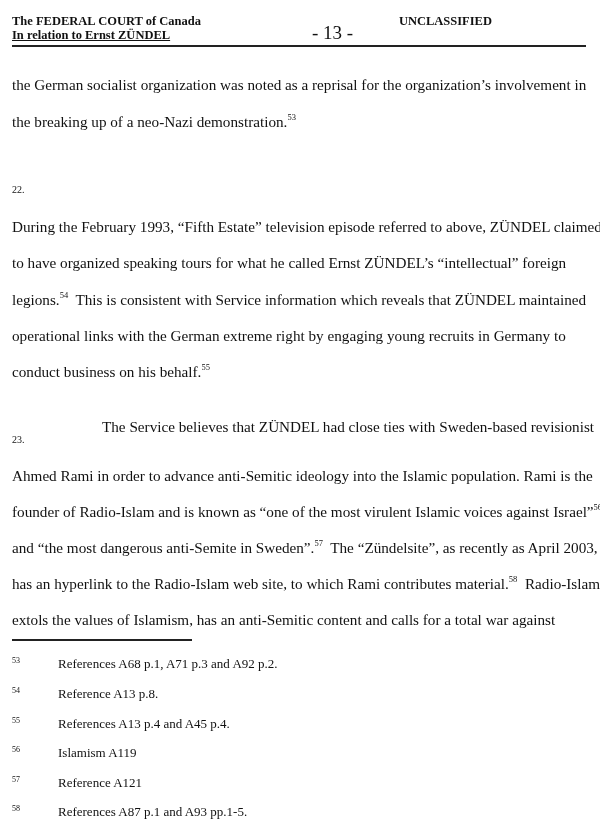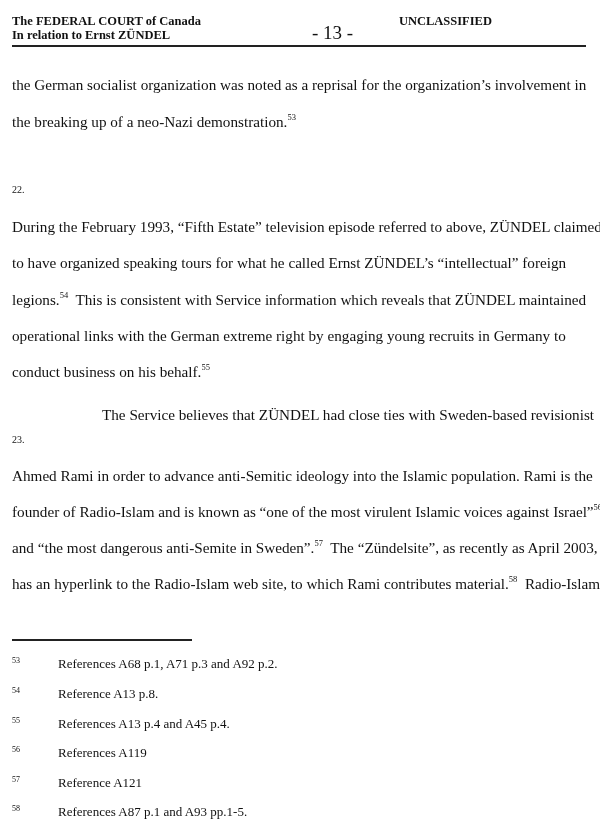--- a/index.html
+++ b/index.html
@@ -19,60 +19,61 @@
     .fn { position: absolute; left: 12px; font-size: 13px; line-height: 16px; white-space: nowrap; }
     .fn .num { position: absolute; left: 0; top: -3px; font-size: 8px; }
     .fn .txt { position: absolute; left: 46px; top: 0; text-align: right; }
   </style>
 </head>
 <body>
 
 <div class="page">
   <div class="hdr hdr-left">
     <span>The FEDERAL COURT of Canada</span>
-    <span class="l2" style="">In relation to Ernst ZÜNDEL</span>
+    <span class="l2" style="text-decoration: underline;">In relation to Ernst ZÜNDEL</span>
   </div>
   <div class="hdr hdr-center">- 13 -</div>
   <div class="hdr hdr-right">UNCLASSIFIED</div>
   <div class="hdr-rule"></div>
 
   <div class="line" style="top:76px"><span>the German socialist organization was noted as a reprisal for the organization’s involvement in</span></div>
   <div class="line" style="top:113px"><span>the breaking up of a neo-Nazi demonstration.</span><sup>53</sup></div>
 
   <div class="pnum" style="top:181px">22.</div>
   <div class="line" style="top:218px"><span>During the February 1993, “Fifth Estate” television episode referred to above, ZÜNDEL claimed</span></div>
   <div class="line" style="top:254px"><span>to have organized speaking tours for what he called Ernst ZÜNDEL’s “intellectual” foreign</span></div>
   <div class="line" style="top:291px"><span>legions.</span><sup>54</sup><span style="white-space:pre">  This is consistent with Service information which reveals that ZÜNDEL maintained</span></div>
   <div class="line" style="top:327px"><span>operational links with the German extreme right by engaging young recruits in Germany to</span></div>
   <div class="line" style="top:363px"><span>conduct business on his behalf.</span><sup>55</sup></div>
 
   <div class="pnum" style="top:431px">23.</div>
-  <div class="line" style="top:406px; left:102px"><span>The Service believes that ZÜNDEL had close ties with Sweden-based revisionist</span></div>
+  <div class="line" style="top:418px; left:102px"><span>The Service believes that ZÜNDEL had close ties with Sweden-based revisionist</span></div>
   <div class="line" style="top:467px"><span>Ahmed Rami in order to advance anti-Semitic ideology into the Islamic population.  Rami is the</span></div>
   <div class="line" style="top:503px"><span>founder of Radio-Islam and is known as “one of the most virulent Islamic voices against Israel”</span><sup>56</sup></div>
   <div class="line" style="top:539px"><span>and “the most dangerous anti-Semite in Sweden”.</span><sup>57</sup><span style="white-space:pre">  The “Zündelsite”, as recently as April 2003,</span></div>
   <div class="line" style="top:575px"><span>has an hyperlink to the Radio-Islam web site, to which Rami contributes material.</span><sup>58</sup><span style="white-space:pre">  Radio-Islam</span></div>
+  <div class="line" style="top:611px"><span>extols the values of Islamism, has an anti-Semitic content and calls for a total war against</span></div>
 
   <div class="fn-rule"></div>
 
   <div class="fn" style="top:656px">
     <span class="num">53</span>
     <span class="txt">References A68 p.1, A71 p.3 and A92 p.2.</span>
   </div>
   <div class="fn" style="top:686px">
     <span class="num">54</span>
     <span class="txt">Reference A13 p.8.</span>
   </div>
   <div class="fn" style="top:716px">
     <span class="num">55</span>
     <span class="txt">References A13 p.4 and A45 p.4.</span>
   </div>
   <div class="fn" style="top:745px">
     <span class="num">56</span>
-    <span class="txt">References A119</span>
+    <span class="txt">Islamism A119</span>
   </div>
   <div class="fn" style="top:775px">
     <span class="num">57</span>
     <span class="txt">Reference A121</span>
   </div>
   <div class="fn" style="top:804px">
     <span class="num">58</span>
     <span class="txt">References A87 p.1 and A93 pp.1-5.</span>
   </div>
 </div>

